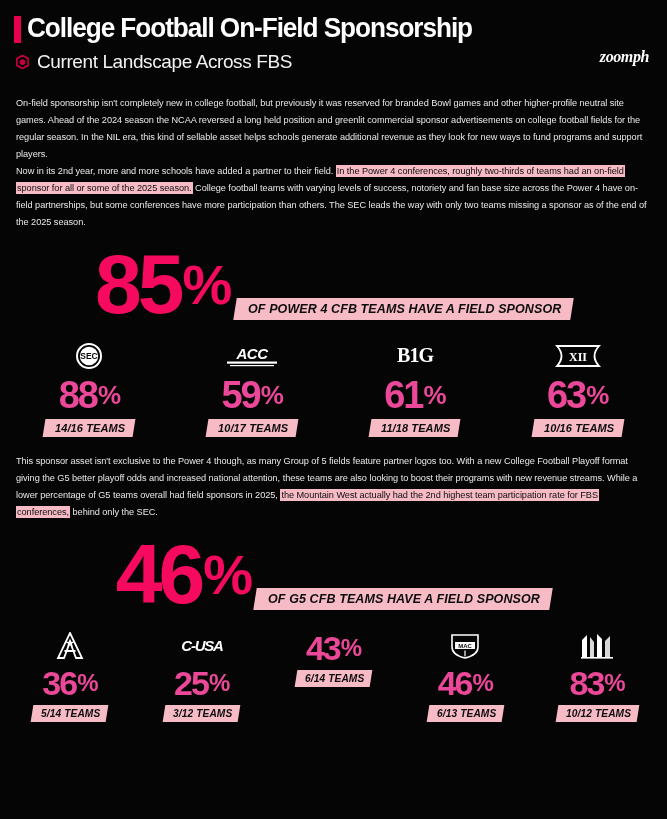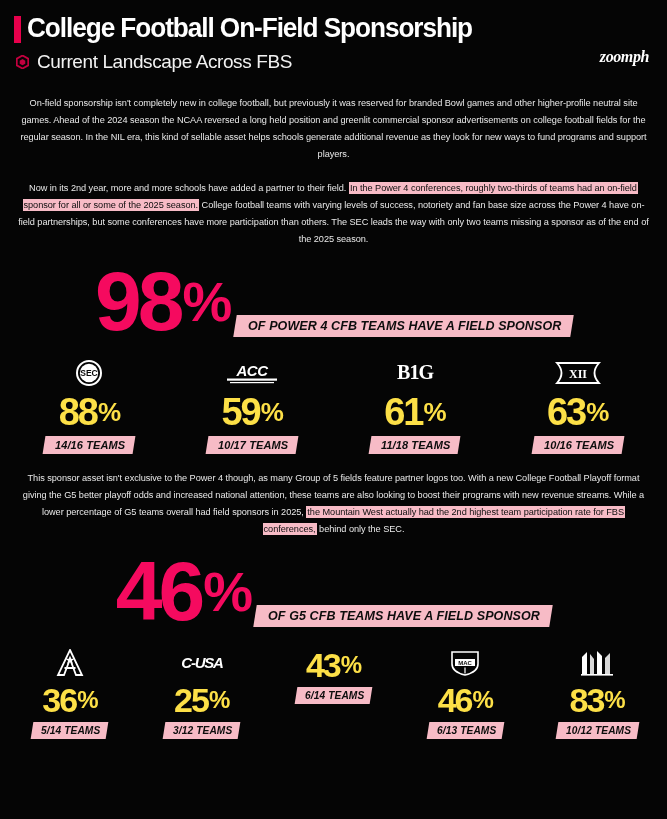--- a/index.html
+++ b/index.html
@@ -83,24 +83,24 @@
     color: #f2f2f2;
   }
 
   
   .para {
     margin: 0 16px;
     font-size: 9.2px;
     line-height: 17px;
     color: #e9e9e9;
     letter-spacing: -0.05px;
-    text-align: center;
+    text-align: left;
   }
   .para.p1 { margin-top: 22px; }
-  .para.p2 { margin-top: 17px; }
+  .para.p2 { }
   .para.p3 { margin-top: 16px; margin-left: 16px; }
 
   .hl {
     background: #F7BBC6;
     color: #0d0d0d;
     padding: 1px 1px;
     box-decoration-break: clone;
     -webkit-box-decoration-break: clone;
   }
 
@@ -155,21 +155,21 @@
     height: 30px;
     display: flex;
     align-items: center;
     justify-content: center;
     margin-bottom: 5px;
   }
   .conf .logo svg { display: block; }
   .conf .pct-value {
     font-size: 38px;
     font-weight: bold;
-    color: #fde047;
+    color: #ec4899;
     letter-spacing: -2px;
     line-height: 1;
   }
   .conf .pct-value .pct {
     font-size: 26px;
     letter-spacing: -1px;
     vertical-align: 4px;
     margin-left: 1px;
   }
   .conf-row.g5 .pct-value { font-size: 34px; text-align: center; }
@@ -202,21 +202,21 @@
       <div class="subtitle-text">Current Landscape Across FBS</div>
     </div>
   </div>
 
   <p class="para p1"><span>On-field sponsorship isn't completely new in college football, but previously it was reserved for branded Bowl games and other higher-profile neutral site games. Ahead of the 2024 season the NCAA reversed a long held position and greenlit commercial sponsor advertisements on college football fields for the regular season. In the NIL era, this kind of sellable asset helps schools generate additional revenue as they look for new ways to fund programs and support players.</span></p>
 
   <p class="para p2"><span>Now in its 2nd year, more and more schools have added a partner to their field. </span><span class="hl">In the Power 4 conferences, roughly two-thirds of teams had an on-field sponsor for all or some of the 2025 season.</span><span> College football teams with varying levels of success, notoriety and fan base size across the Power 4 have on-field partnerships, but some conferences have more participation than others. The SEC leads the way with only two teams missing a sponsor as of the end of the 2025 season.</span></p>
 
   <div class="bigstat">
     <div class="value">
-      <span>98</span><span class="pct">%</span>
+      <span>85</span><span class="pct">%</span>
     </div>
     <div class="chip">
       <span>OF POWER 4 CFB TEAMS HAVE A FIELD SPONSOR</span>
     </div>
   </div>
 
   <div class="conf-row p4">
 
     <div class="conf">
       <div class="logo">

